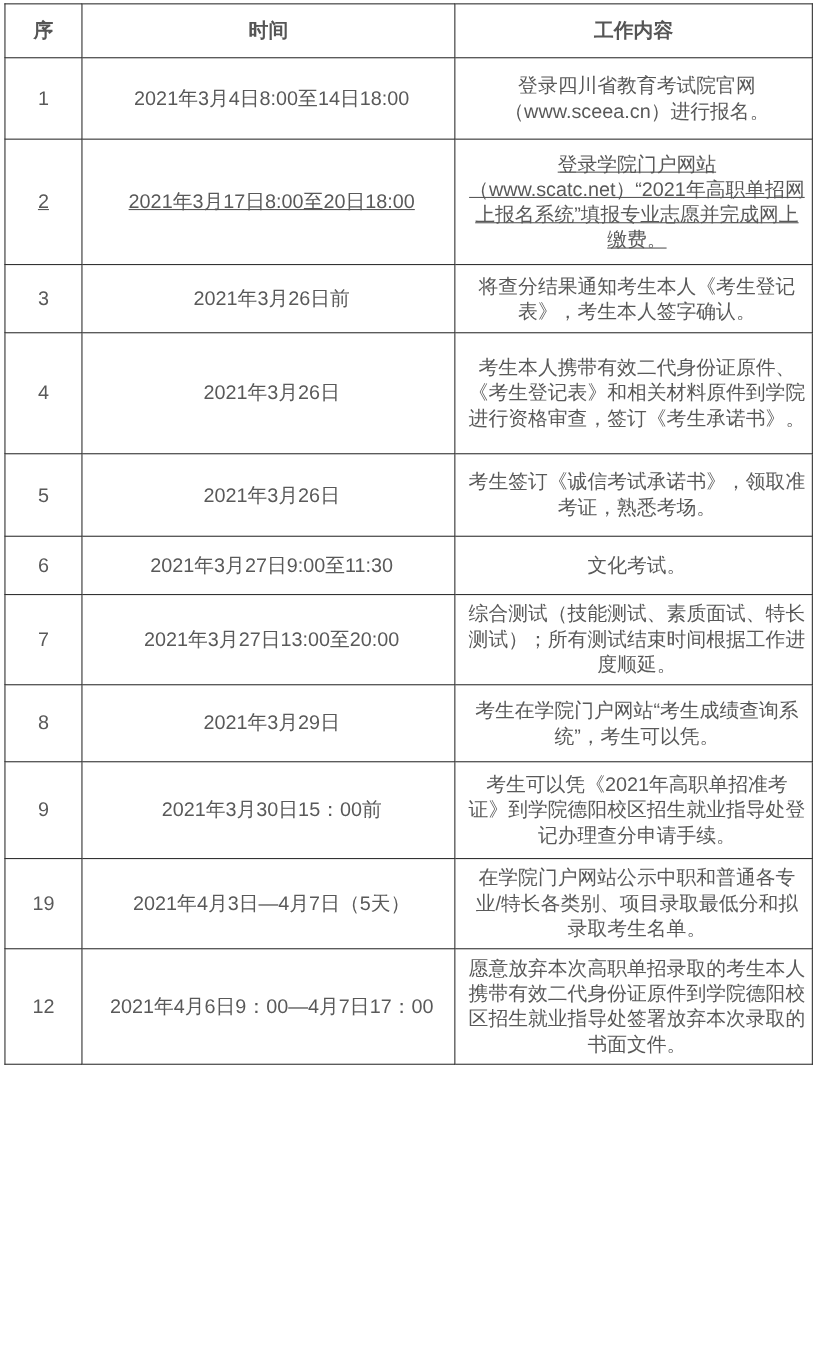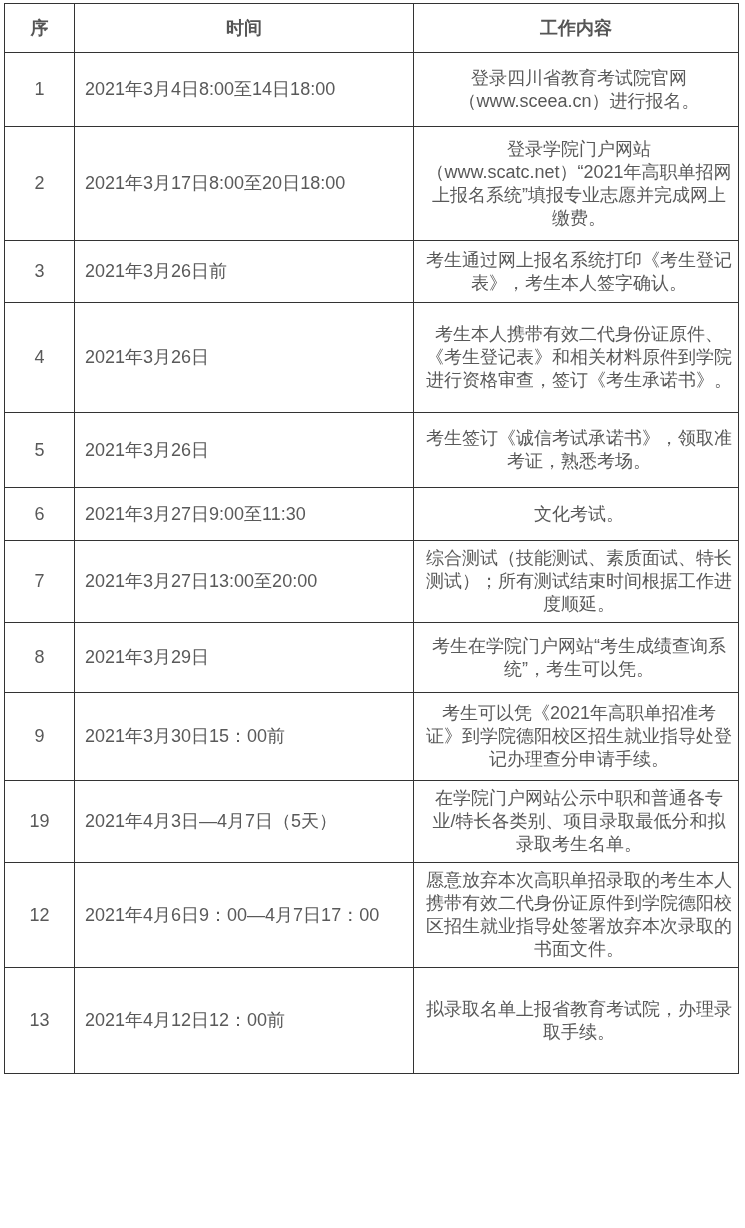--- a/index.html
+++ b/index.html
@@ -36,32 +36,32 @@
   th {
     font-weight: bold;
     text-align: center;
     height: 49px;
     color: #555555;
   }
   td.seq {
     text-align: center;
   }
   td.time {
-    text-align: left;
+    text-align: center;
     padding: 0 4px 0 10px;
     white-space: nowrap;
   }
   td.content {
     text-align: center;
     padding: 6px 5px 6px 11px;
     word-break: break-word;
   }
   
   tbody tr:nth-child(1)  td { height: 74px; }
-  tbody tr:nth-child(2)  td { height: 114px; }
+  tbody tr:nth-child(2)  td { height: 114px; text-decoration: underline; }
   tbody tr:nth-child(3)  td { height: 62px; }
   tbody tr:nth-child(4)  td { height: 110px; }
   tbody tr:nth-child(5)  td { height: 75px; }
   tbody tr:nth-child(6)  td { height: 53px; }
   tbody tr:nth-child(7)  td { height: 76px; }
   tbody tr:nth-child(8)  td { height: 70px; }
   tbody tr:nth-child(9)  td { height: 88px; }
   tbody tr:nth-child(10) td { height: 60px; }
   tbody tr:nth-child(11) td { height: 96px; }
   tbody tr:nth-child(12) td { height: 106px; }
@@ -91,21 +91,21 @@
       <td class="content">登录四川省教育考试院官网（www.sceea.cn）进行报名。</td>
     </tr>
     <tr>
       <td class="seq">2</td>
       <td class="time">2021年3月17日8:00至20日18:00</td>
       <td class="content">登录学院门户网站（www.scatc.net）“2021年高职单招网上报名系统”填报专业志愿并完成网上缴费。</td>
     </tr>
     <tr>
       <td class="seq">3</td>
       <td class="time">2021年3月26日前</td>
-      <td class="content">考生通过网上报名系统打印《考生登记表》，考生本人签字确认。</td>
+      <td class="content">将查分结果通知考生本人《考生登记表》，考生本人签字确认。</td>
     </tr>
     <tr>
       <td class="seq">4</td>
       <td class="time">2021年3月26日</td>
       <td class="content">考生本人携带有效二代身份证原件、《考生登记表》和相关材料原件到学院进行资格审查，签订《考生承诺书》。</td>
     </tr>
     <tr>
       <td class="seq">5</td>
       <td class="time">2021年3月26日</td>
       <td class="content">考生签订《诚信考试承诺书》，领取准考证，熟悉考场。</td>
@@ -133,19 +133,14 @@
     <tr>
       <td class="seq">19</td>
       <td class="time">2021年4月3日—4月7日（5天）</td>
       <td class="content">在学院门户网站公示中职和普通各专业/特长各类别、项目录取最低分和拟录取考生名单。</td>
     </tr>
     <tr>
       <td class="seq">12</td>
       <td class="time">2021年4月6日9：00—4月7日17：00</td>
       <td class="content">愿意放弃本次高职单招录取的考生本人携带有效二代身份证原件到学院德阳校区招生就业指导处签署放弃本次录取的书面文件。</td>
     </tr>
-    <tr>
-      <td class="seq">13</td>
-      <td class="time">2021年4月12日12：00前</td>
-      <td class="content">拟录取名单上报省教育考试院，办理录取手续。</td>
-    </tr>
   </tbody>
 </table>
 
 </body></html>

